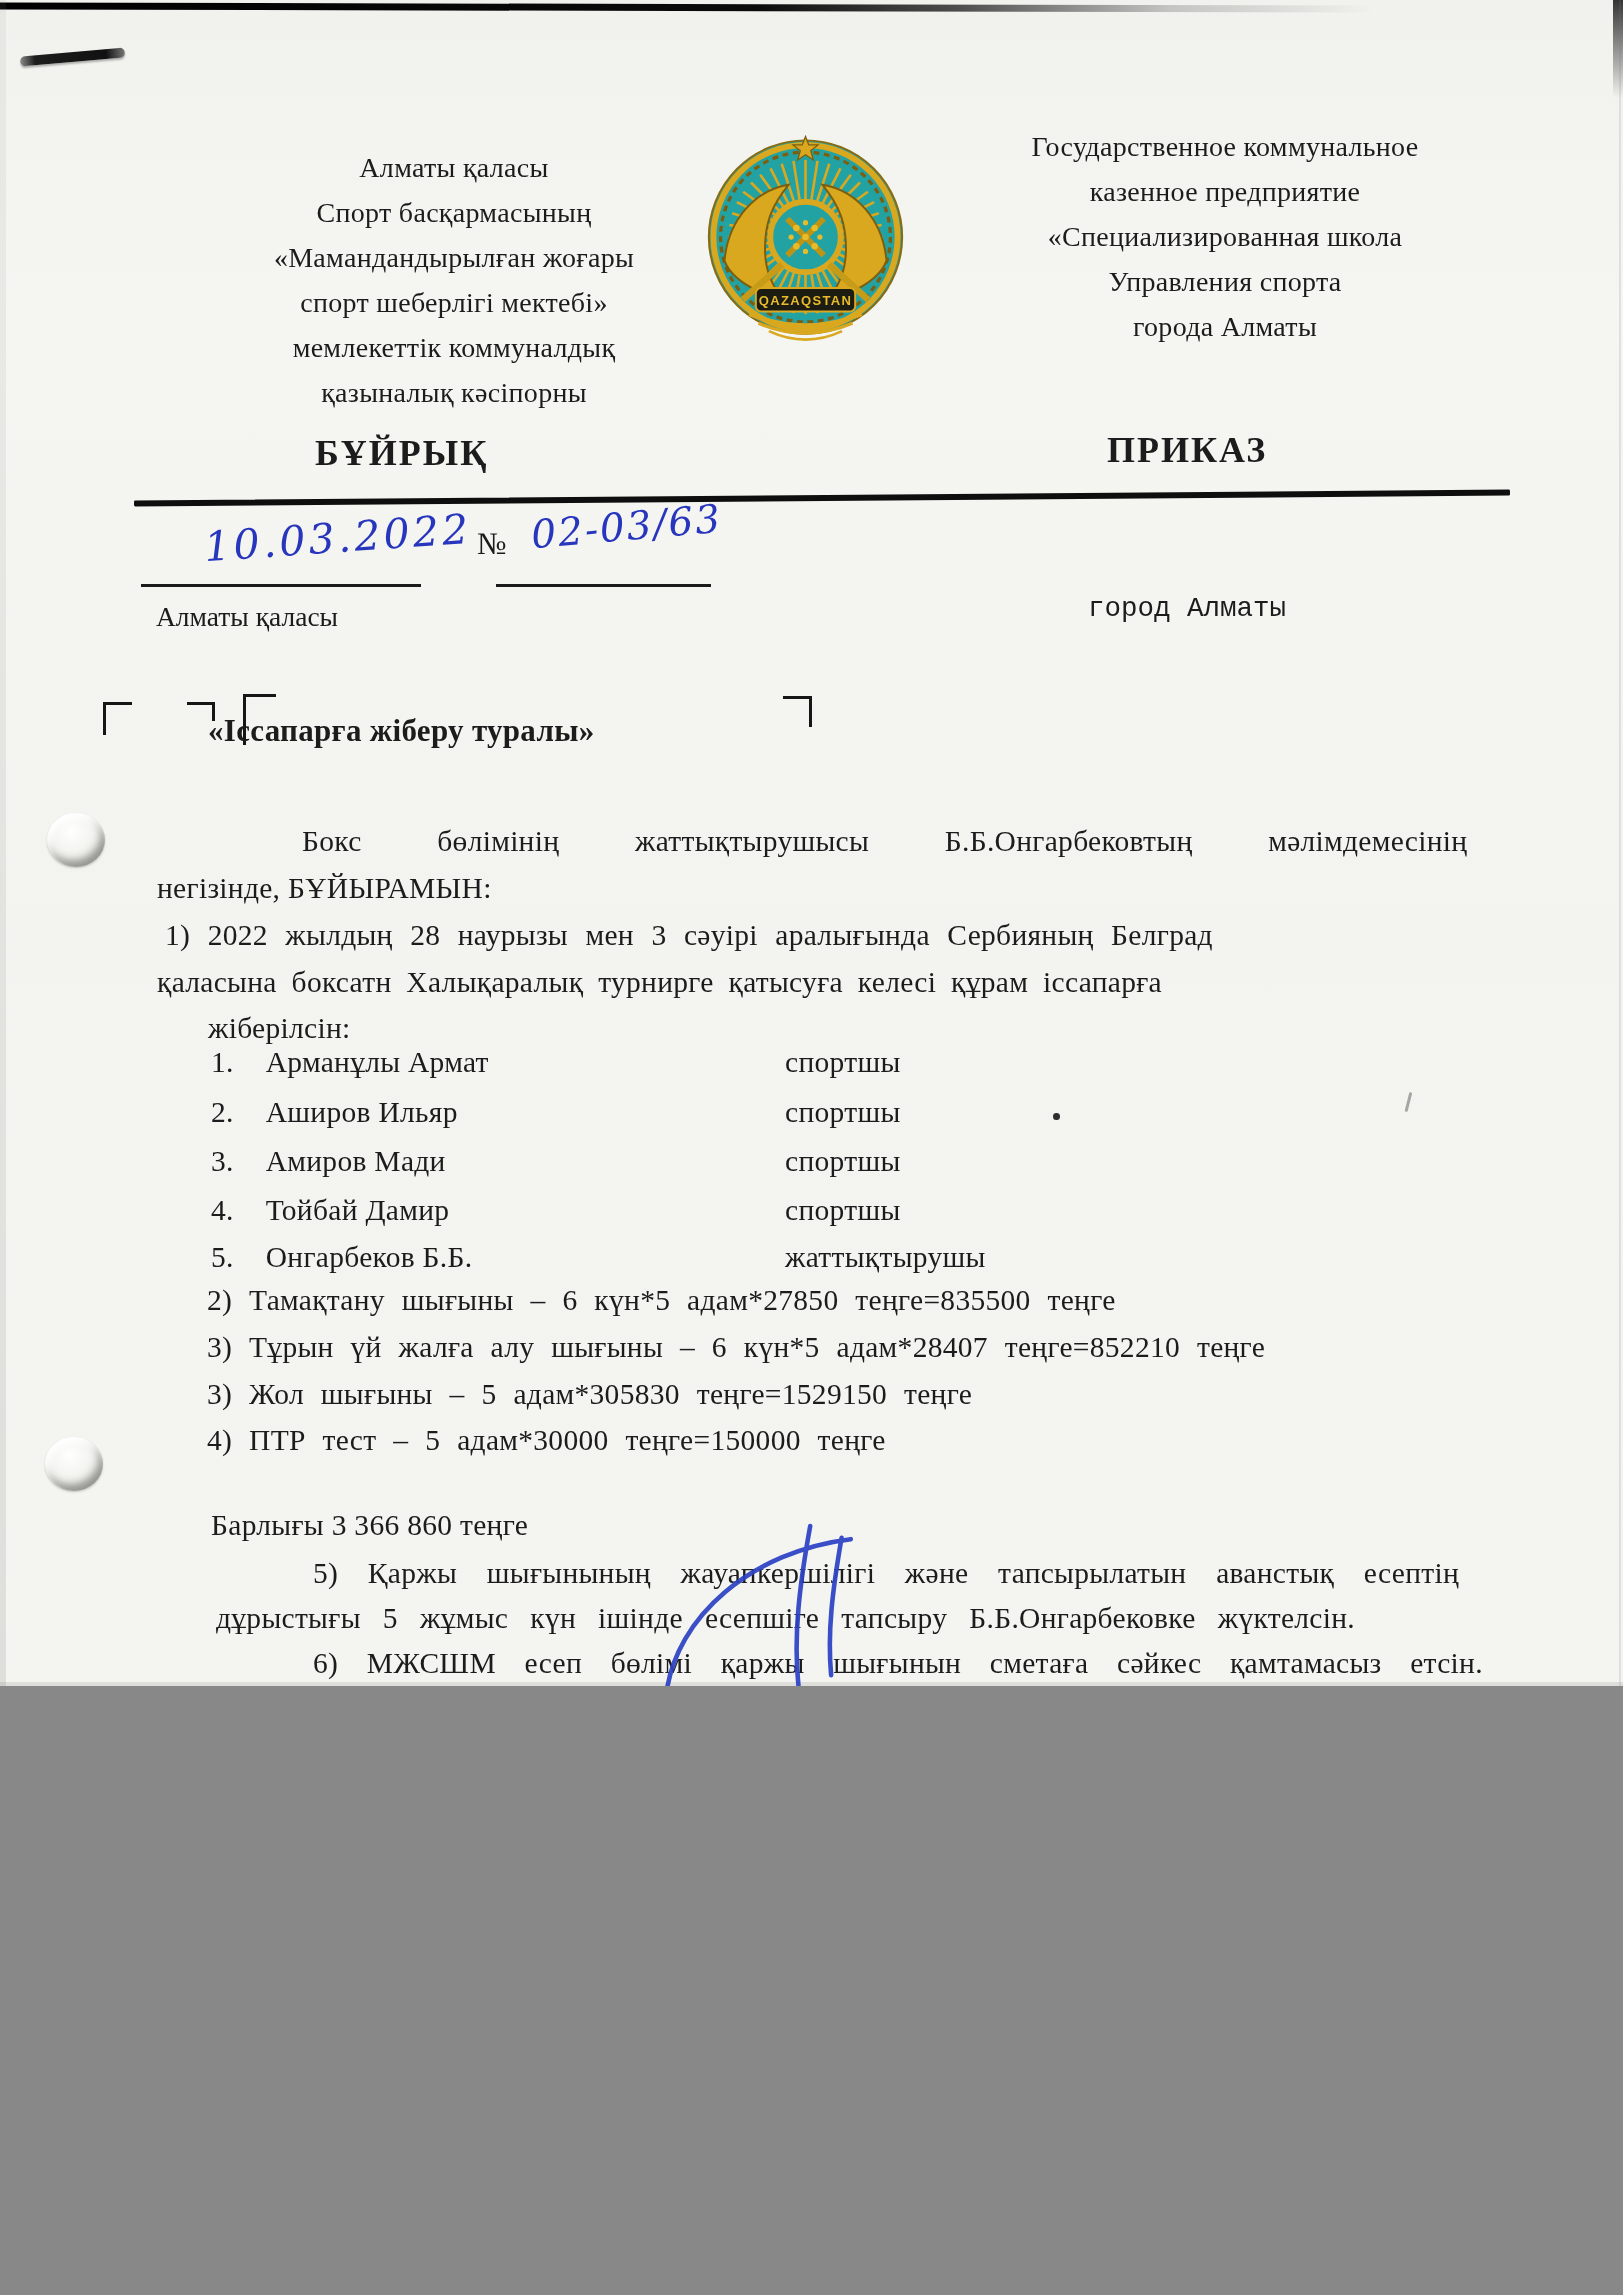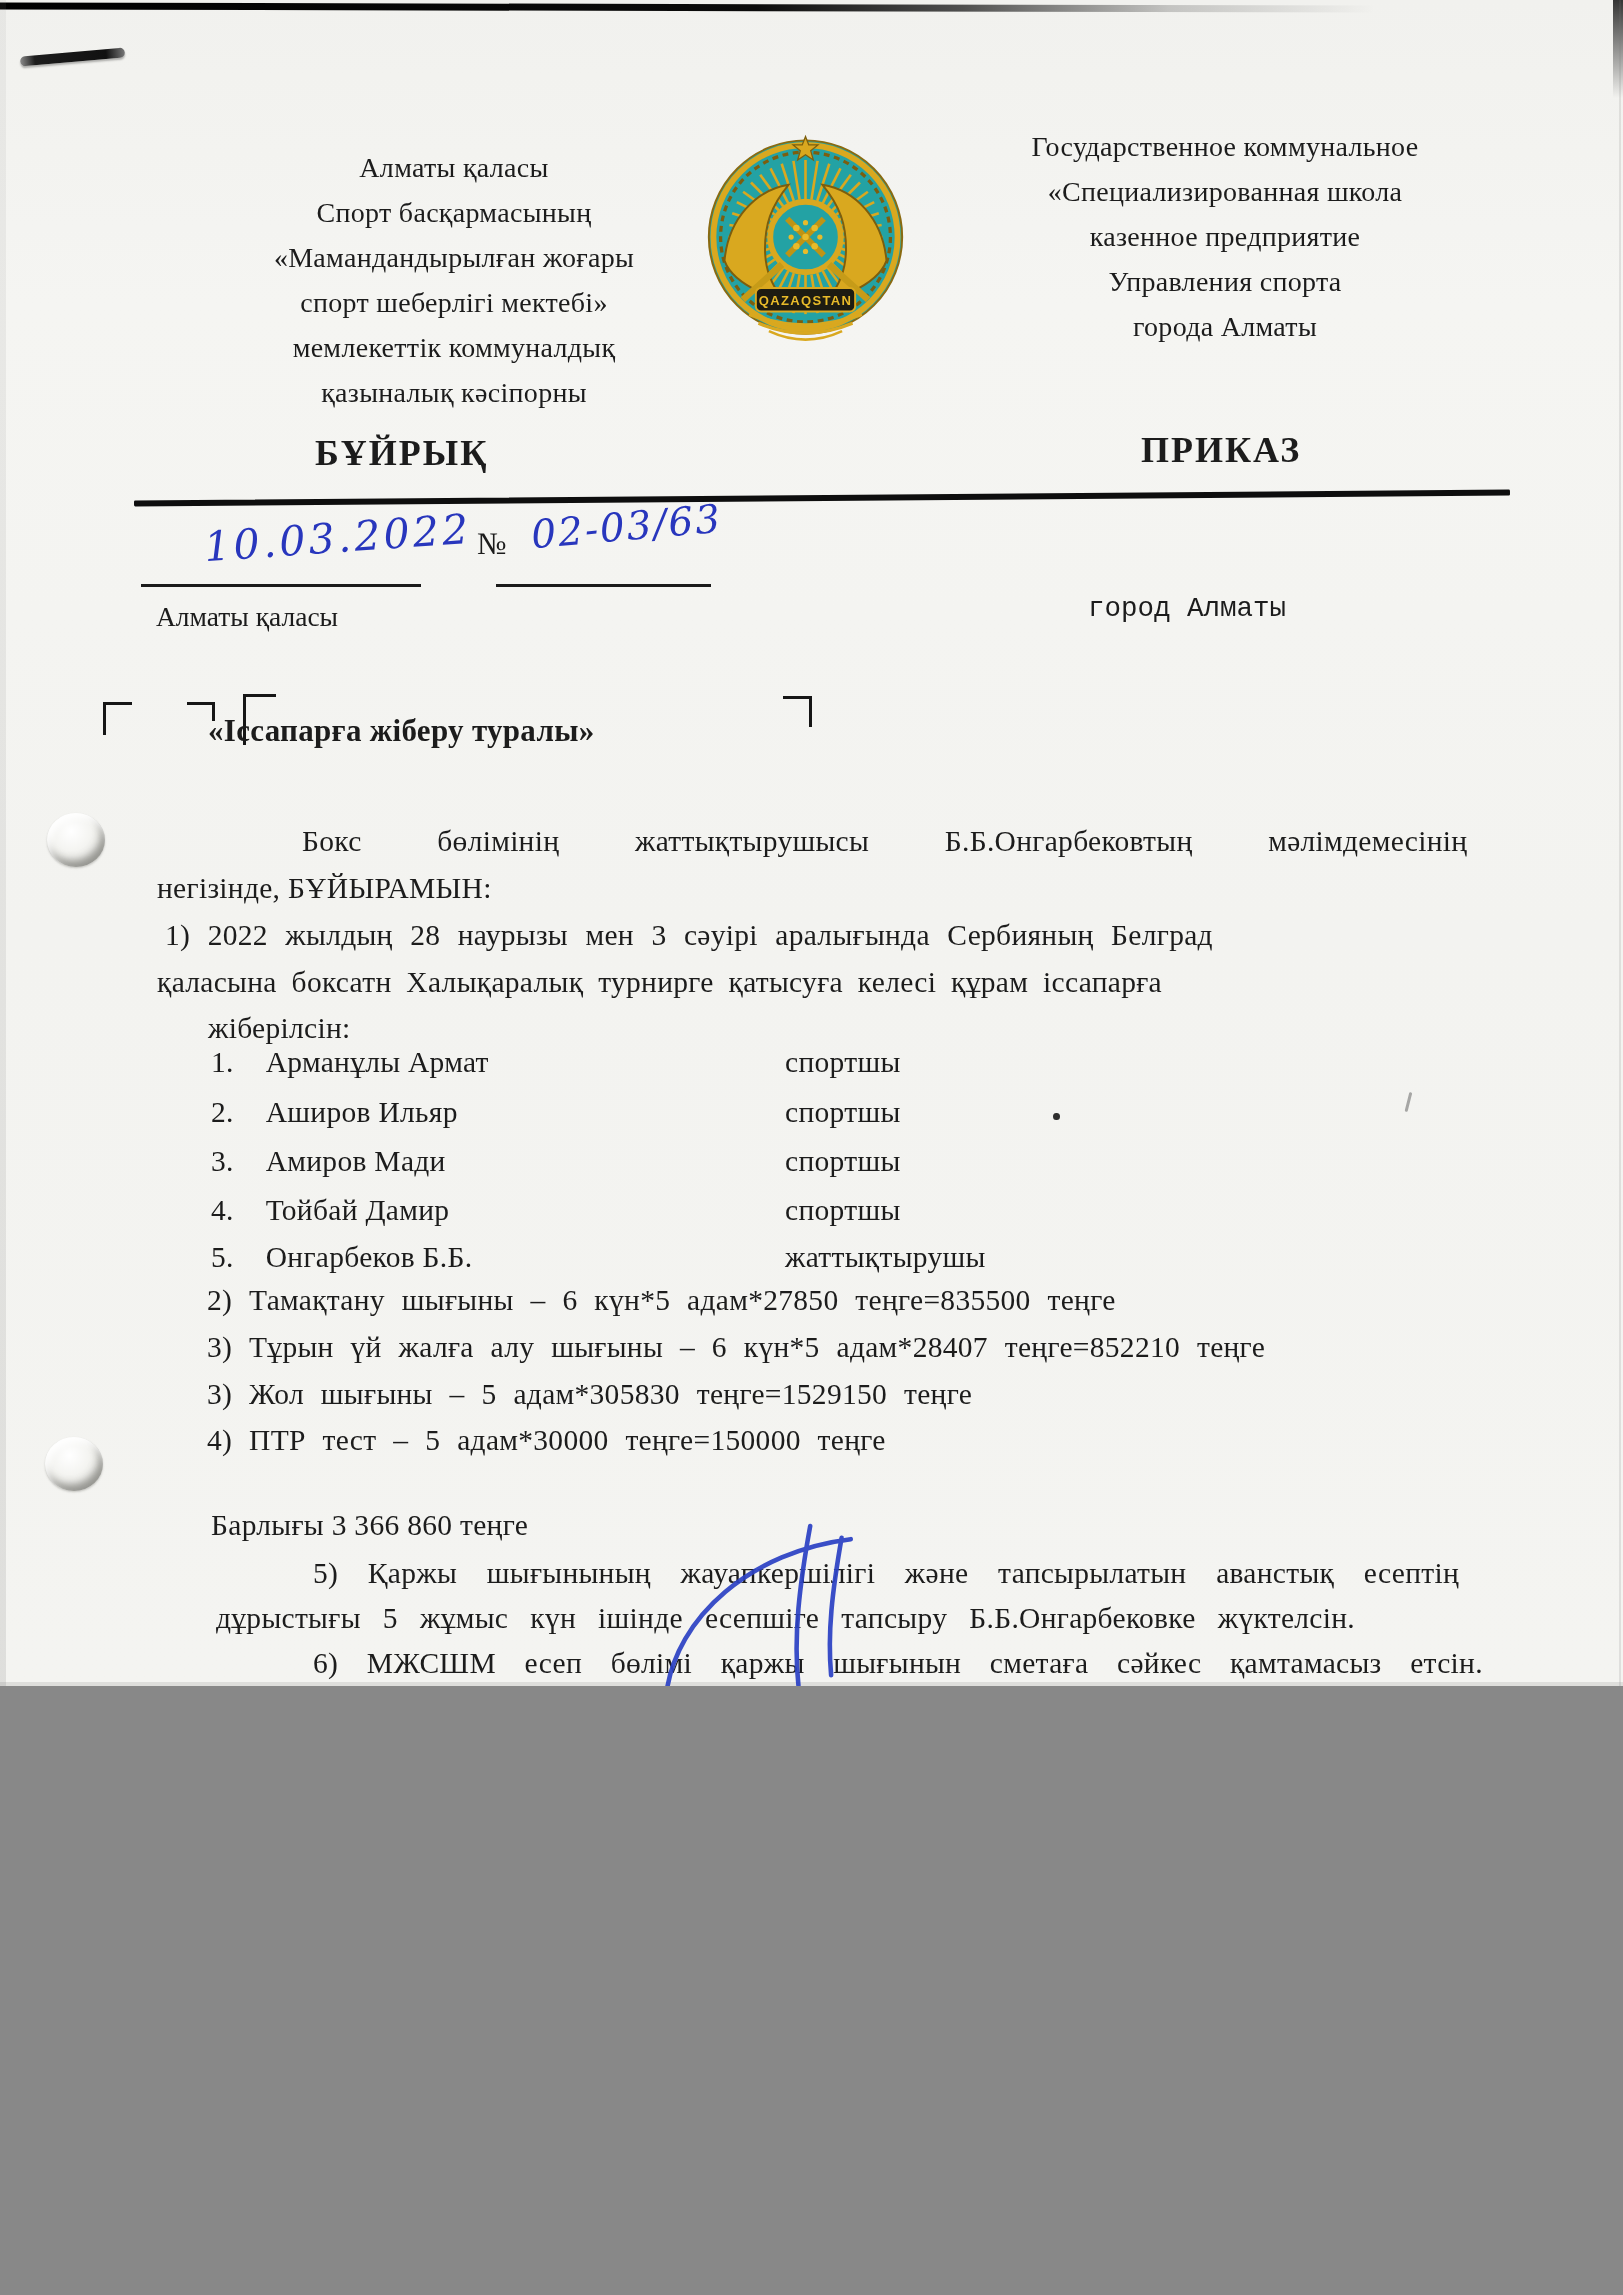--- a/index.html
+++ b/index.html
@@ -162,28 +162,28 @@
     <path d="M 102 314 Q 158 340 214 314" fill="none" stroke="#d9a81f" stroke-width="4"></path>
 
     <rect x="82" y="248" width="152" height="36" rx="8" fill="#1d1c12" stroke="#d9a81f" stroke-width="3"></rect>
     <text x="158" y="274" text-anchor="middle" font-family="Liberation Sans, sans-serif" font-size="20" font-weight="bold" letter-spacing="2" fill="#e8bb2a">QAZAQSTAN</text>
 
     <polygon points="158,16 163,29 177,29 166,38 170,52 158,44 146,52 150,38 139,29 153,29" fill="#d9a81f" stroke="#7c5e0e" stroke-width="2"></polygon>
   </svg>
 
   <div class="abs hdr hdr-right">
     <div>Государственное коммунальное</div>
+    <div>казенное предприятие</div>
     <div>«Специализированная школа</div>
-    <div>казенное предприятие</div>
     <div>Управления спорта</div>
     <div>города Алматы</div>
   </div>
 
   <div class="abs order-word" style="left:315px;top:432px;">БҰЙРЫҚ</div>
-  <div class="abs order-word" style="left:1107px;top:429px;margin-left:34px;">ПРИКАЗ</div>
+  <div class="abs order-word" style="left:1107px;top:429px;">ПРИКАЗ</div>
 
   <div class="abs rule"></div>
 
   <div class="abs hw" style="left:204px;top:514px;font-size:41px;letter-spacing:3.3px;transform:rotate(-4deg);">10.03.2022</div>
   <div class="abs" style="left:477px;top:526px;font-size:31px;">№</div>
   <div class="abs hw" style="left:531px;top:504px;font-size:39px;letter-spacing:2px;transform:rotate(-5deg);">02-03/63</div>
   <div class="abs uline" style="left:141px;top:584px;width:280px;"></div>
   <div class="abs uline" style="left:496px;top:584px;width:215px;"></div>
 
   <div class="abs place" style="left:156px;top:601px;">Алматы қаласы</div>

